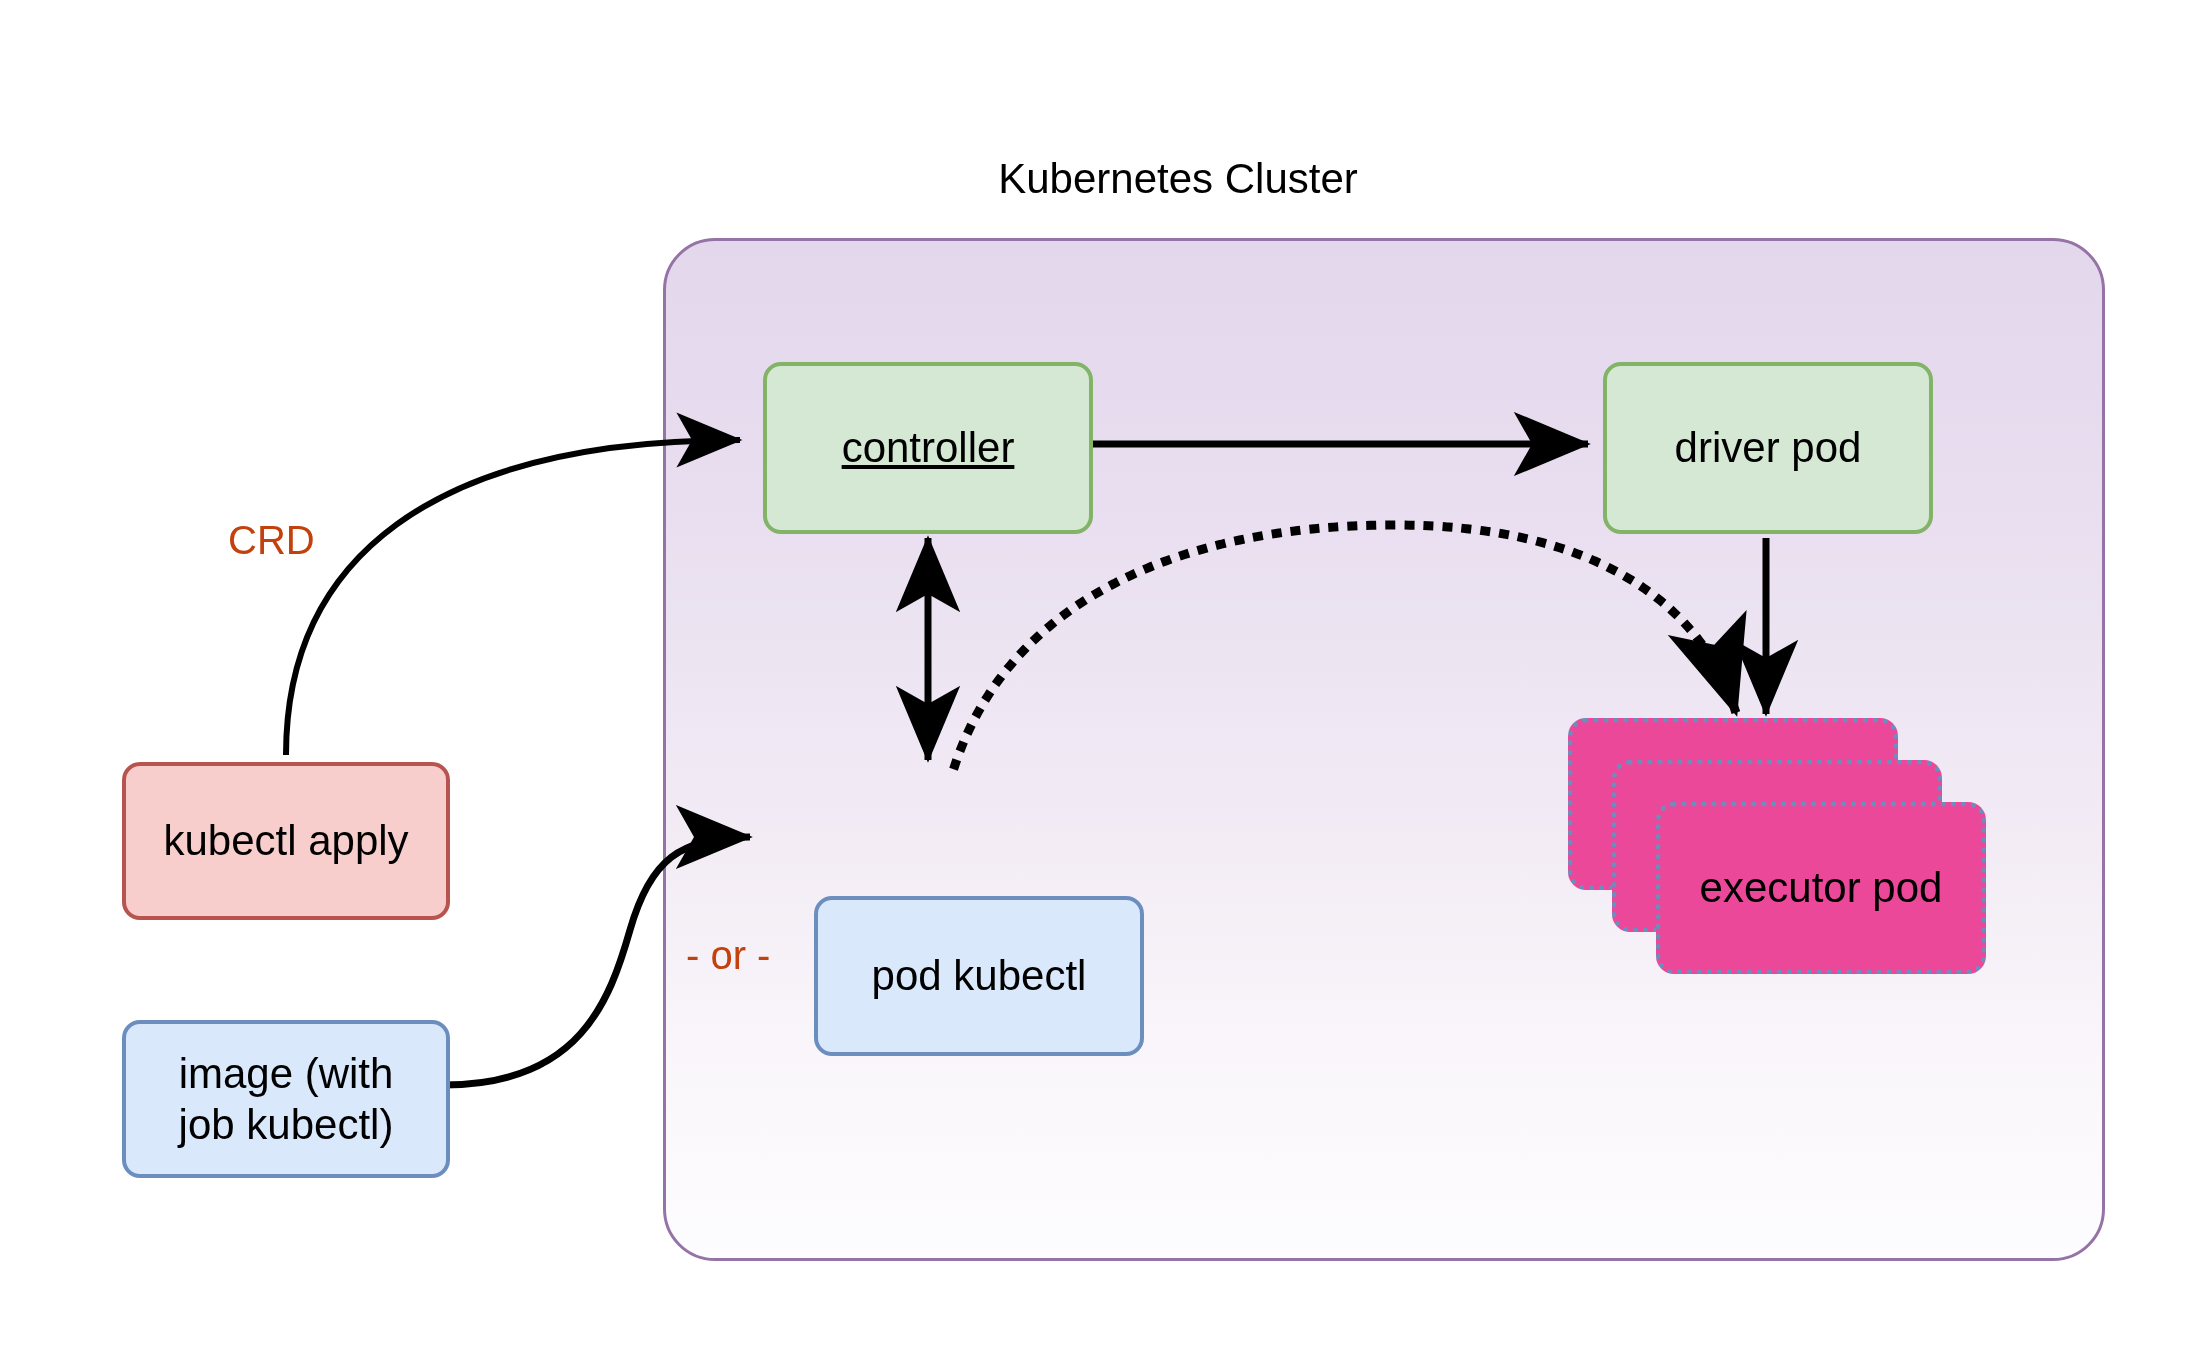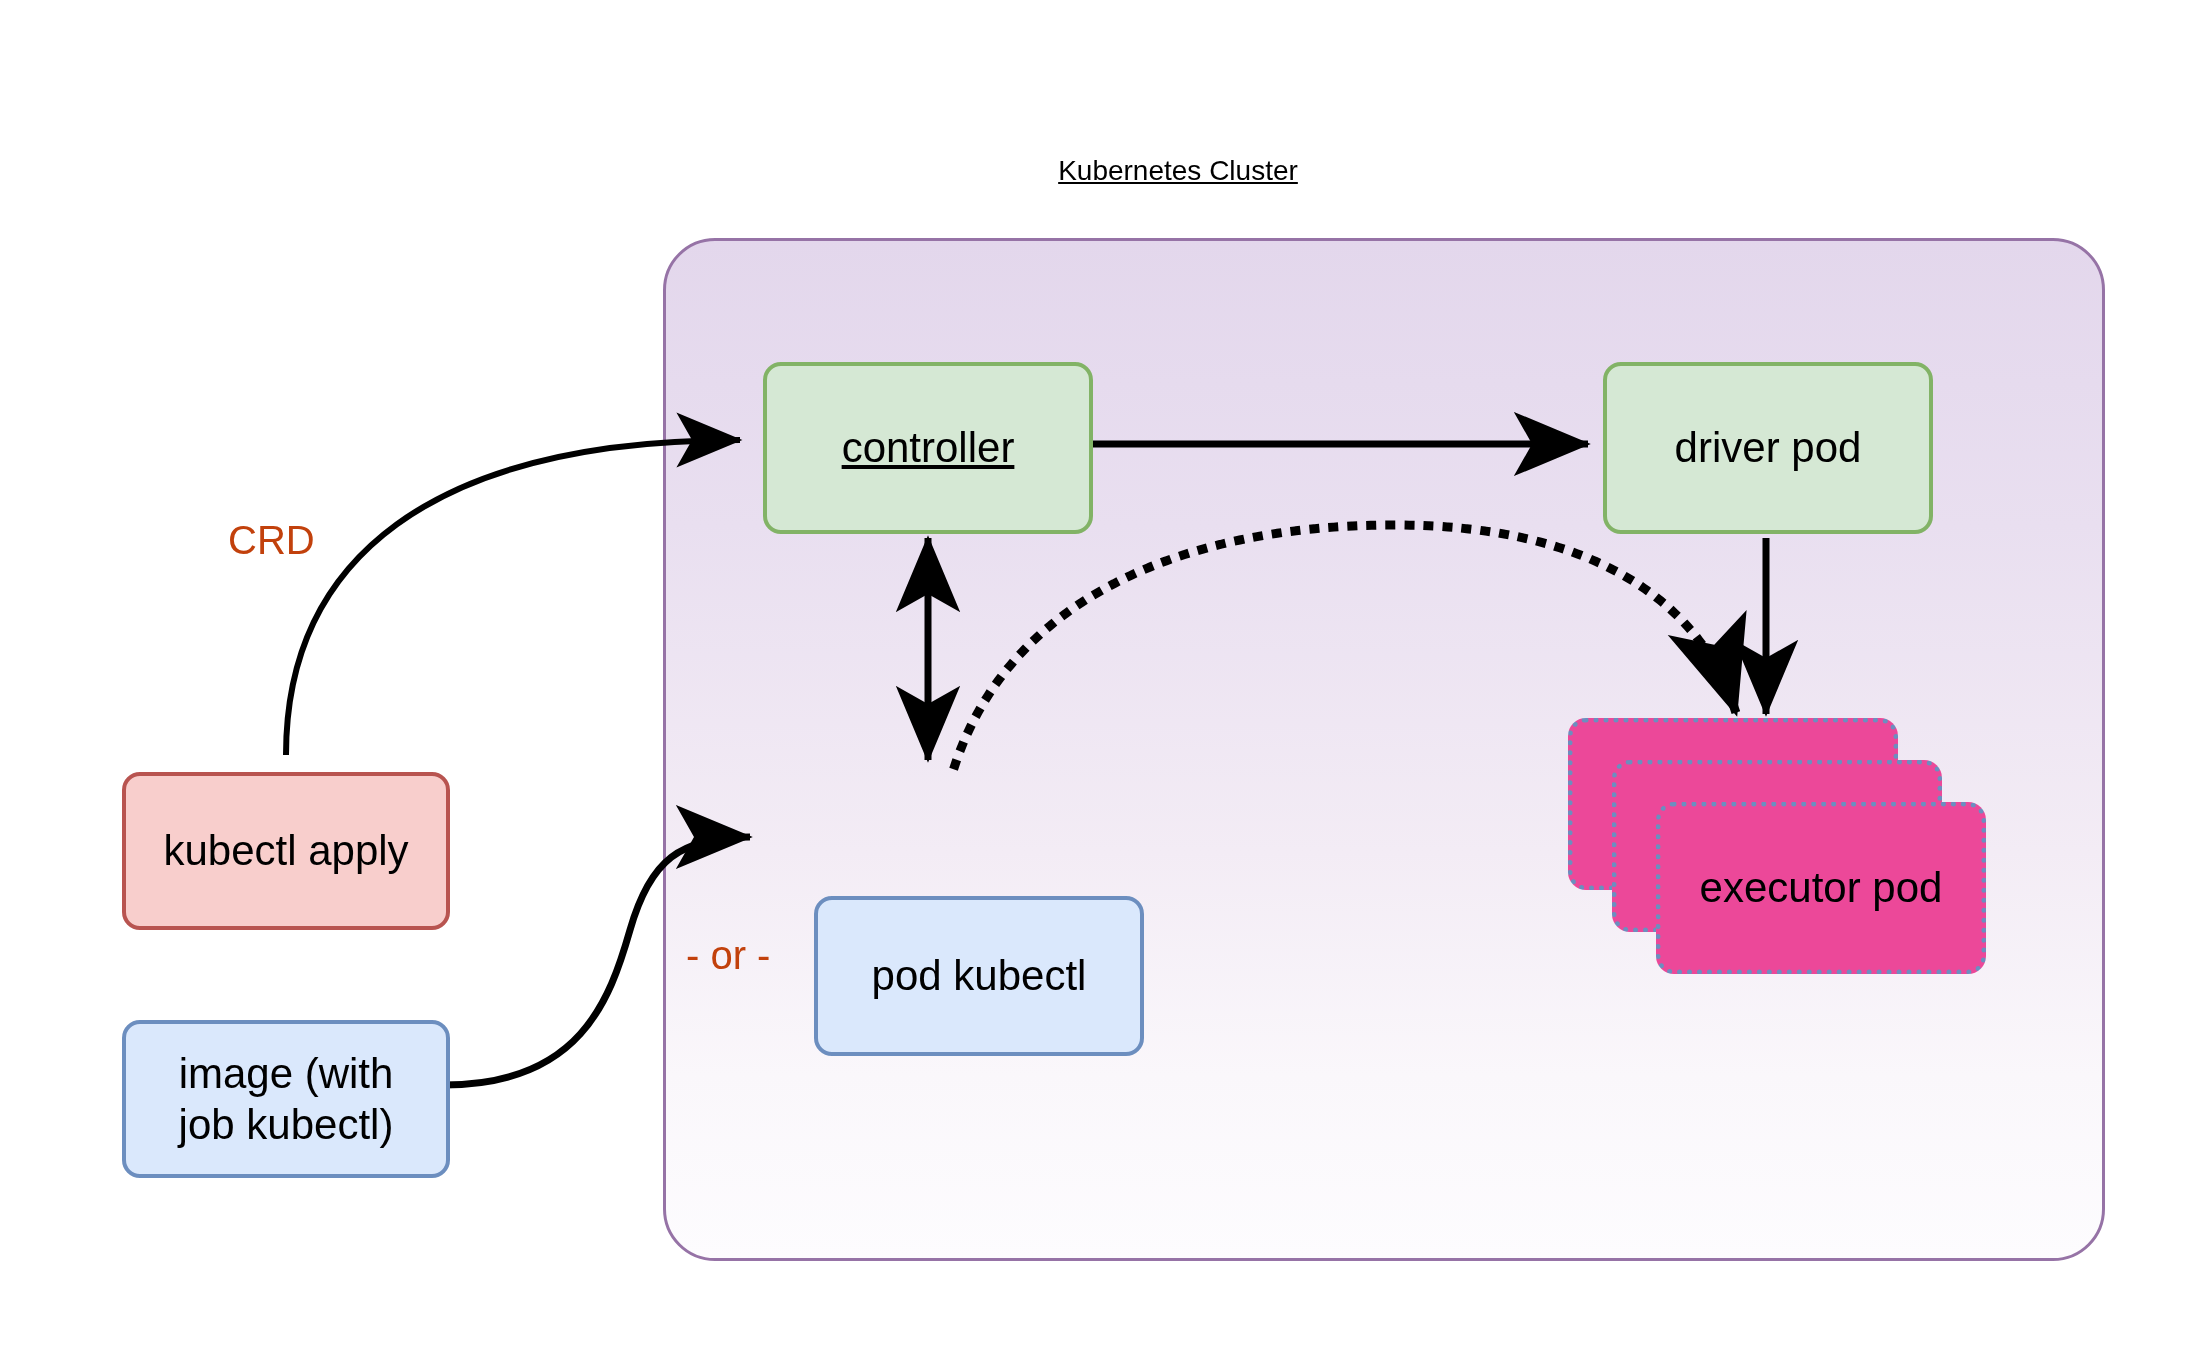--- a/index.html
+++ b/index.html
@@ -39,36 +39,34 @@
   .cluster-box {
     position: absolute;
     box-sizing: border-box;
     border: 3px solid #9673a6;
     border-radius: 52px;
     background: linear-gradient(180deg, #e3d7ec 0%, #e9dff0 28%, #f3ecf5 60%, #faf7fb 82%, #fdfcfe 100%);
   }
   .cluster-title {
     position: absolute;
     color: #000000;
-    font-size: 28px;
+    font-size: 42px;
     white-space: nowrap;
-    text-decoration: underline;
   }
   .box-green {
     background: #d5e8d4;
     border: 4px solid #82b366;
     border-radius: 18px;
     font-size: 42px;
   }
   .box-red {
     background: #f8cecc;
     border: 4px solid #b85450;
     border-radius: 18px;
     font-size: 42px;
-    margin-top: 10px;
   }
   .box-blue {
     background: #dae8fc;
     border: 4px solid #6c8ebf;
     border-radius: 18px;
     font-size: 42px;
   }
   .box-blue-dotted {
     background: #ec4899;
     border: 5px dotted #6c8ebf;

